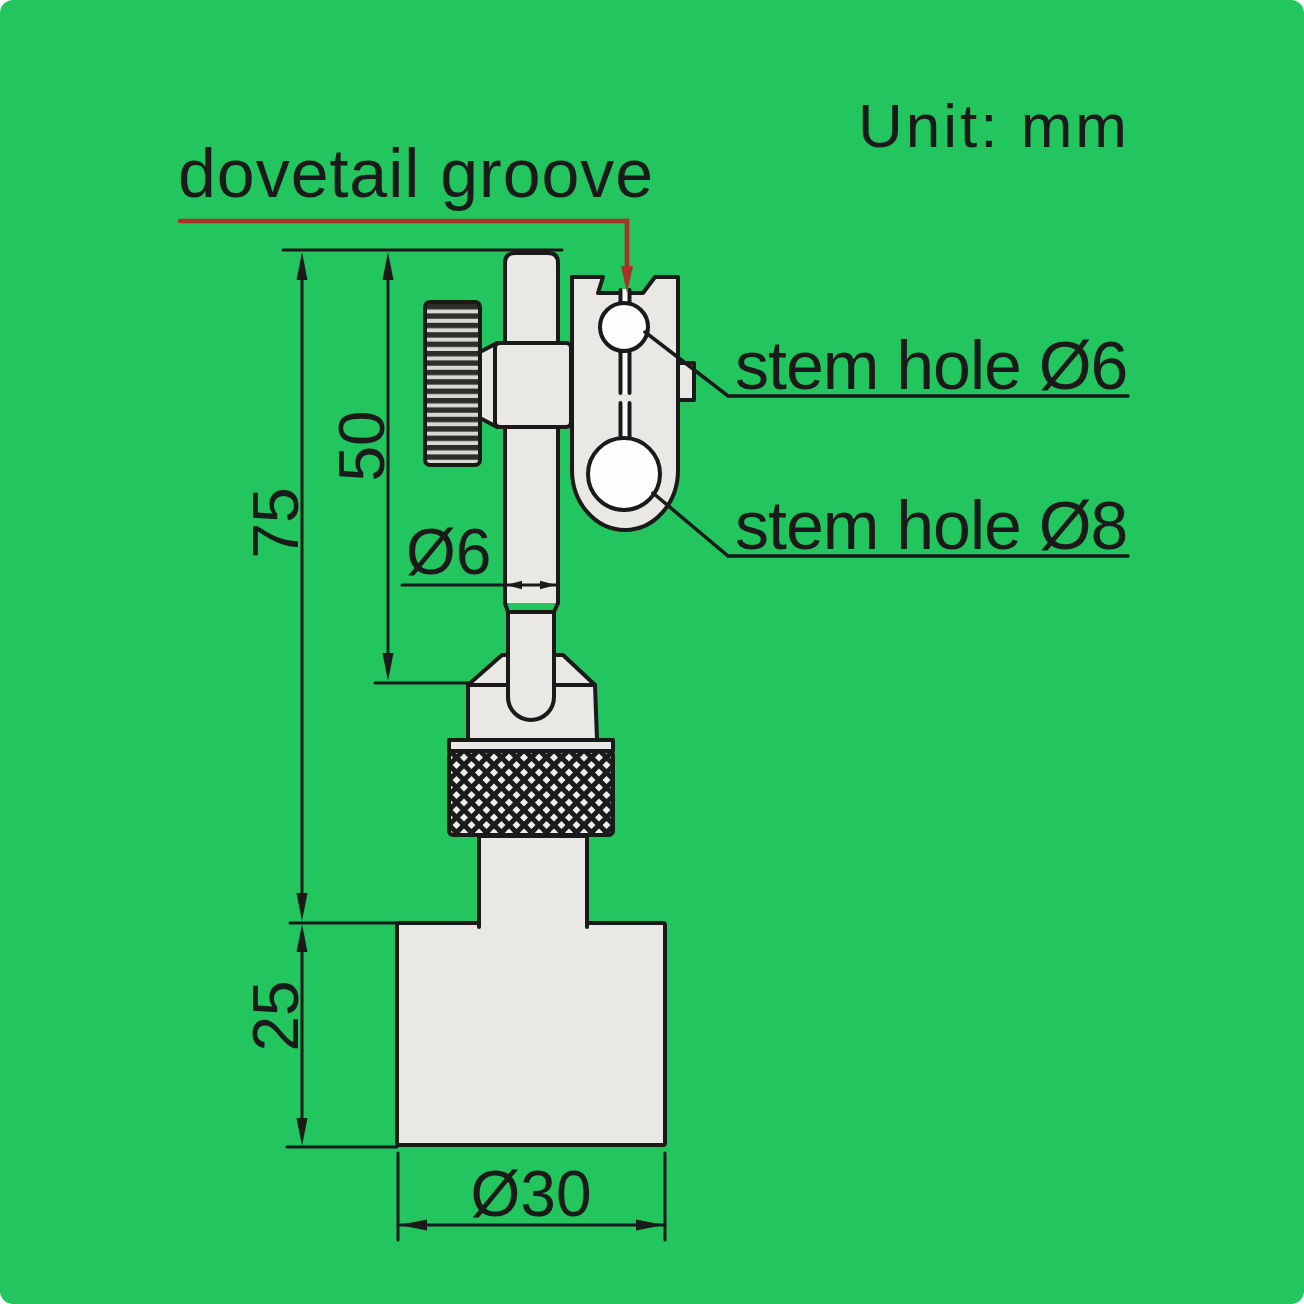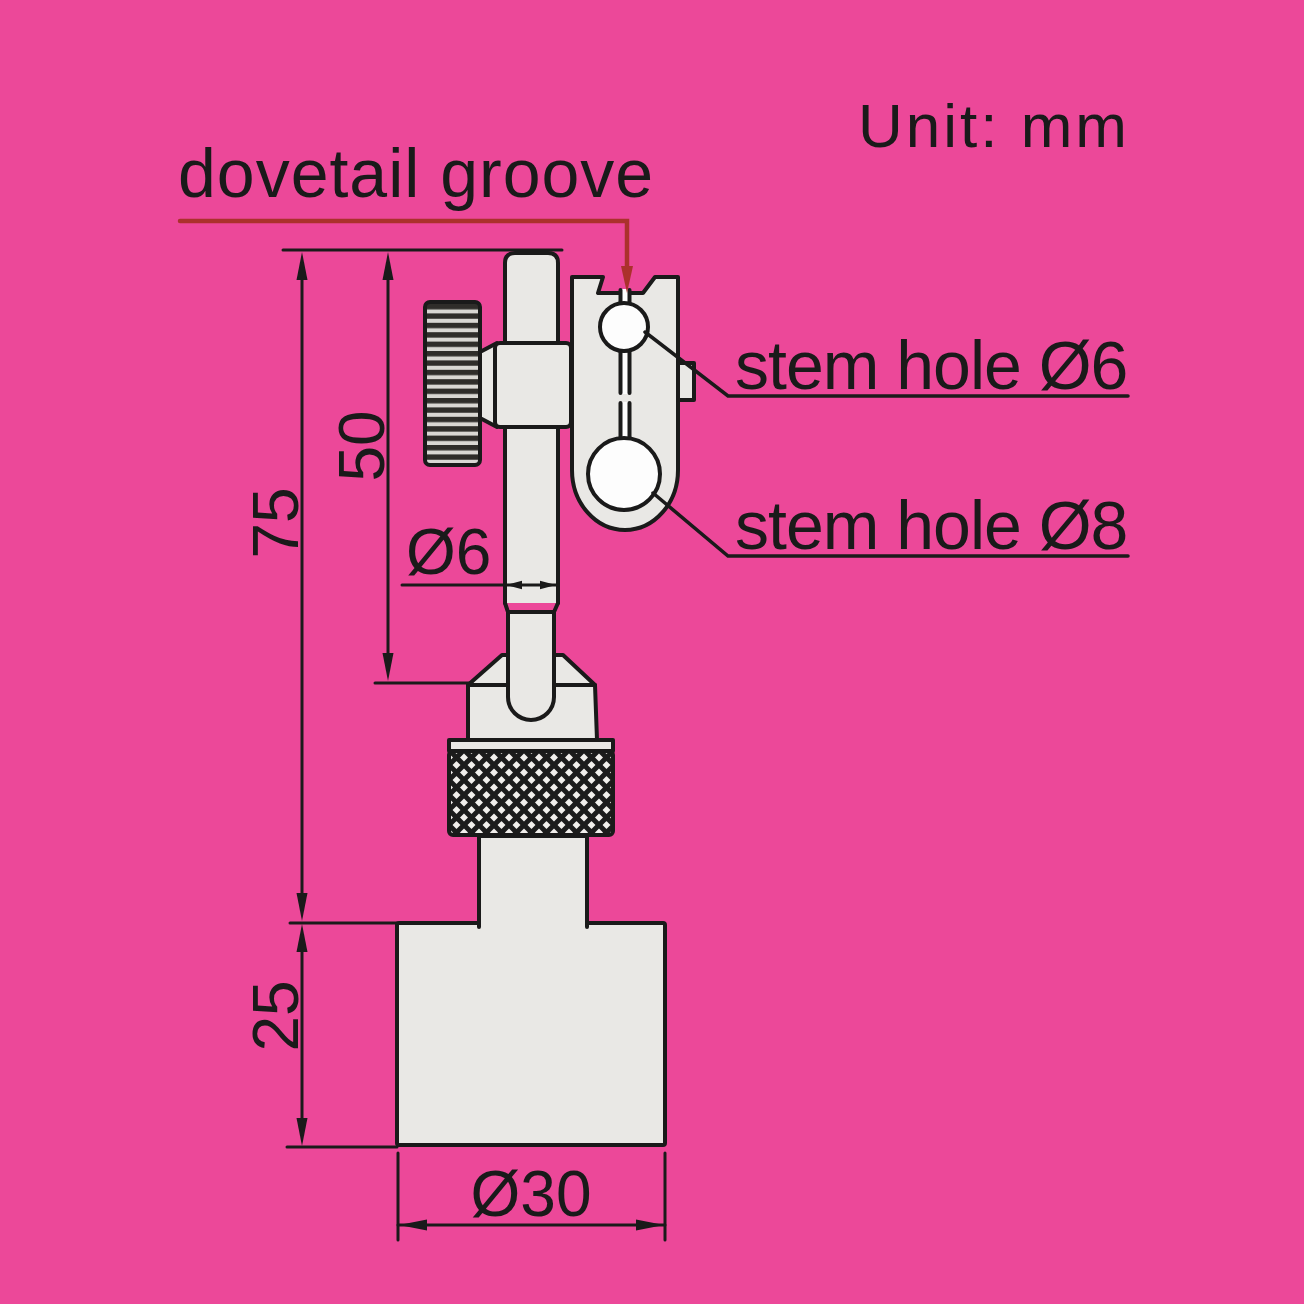--- a/index.html
+++ b/index.html
@@ -1,17 +1,17 @@
 <!DOCTYPE html>
 <html><head>
 <meta charset="utf-8">
 <style>
   html,body{margin:0;padding:0;background:#ffffff;}
-  .canvas{position:relative;width:1304px;height:1304px;background:#ec4899;overflow:hidden;
-          font-family:"Liberation Sans", sans-serif;}
+  .canvas{position:relative;width:1304px;height:1304px;background:#22c55e;overflow:hidden;
+          font-family:"Liberation Sans", sans-serif;border-radius:13px;}
   svg{display:block;}
   text{font-family:"Liberation Sans", sans-serif;}
   .lbl{font-size:68px;letter-spacing:1px;}
   .lbl-tight{font-size:68px;letter-spacing:-1px;}
   .unit{font-size:62px;letter-spacing:3px;}
   .dimtxt{font-size:64px;}
 </style>
 </head>
 <body>
 

